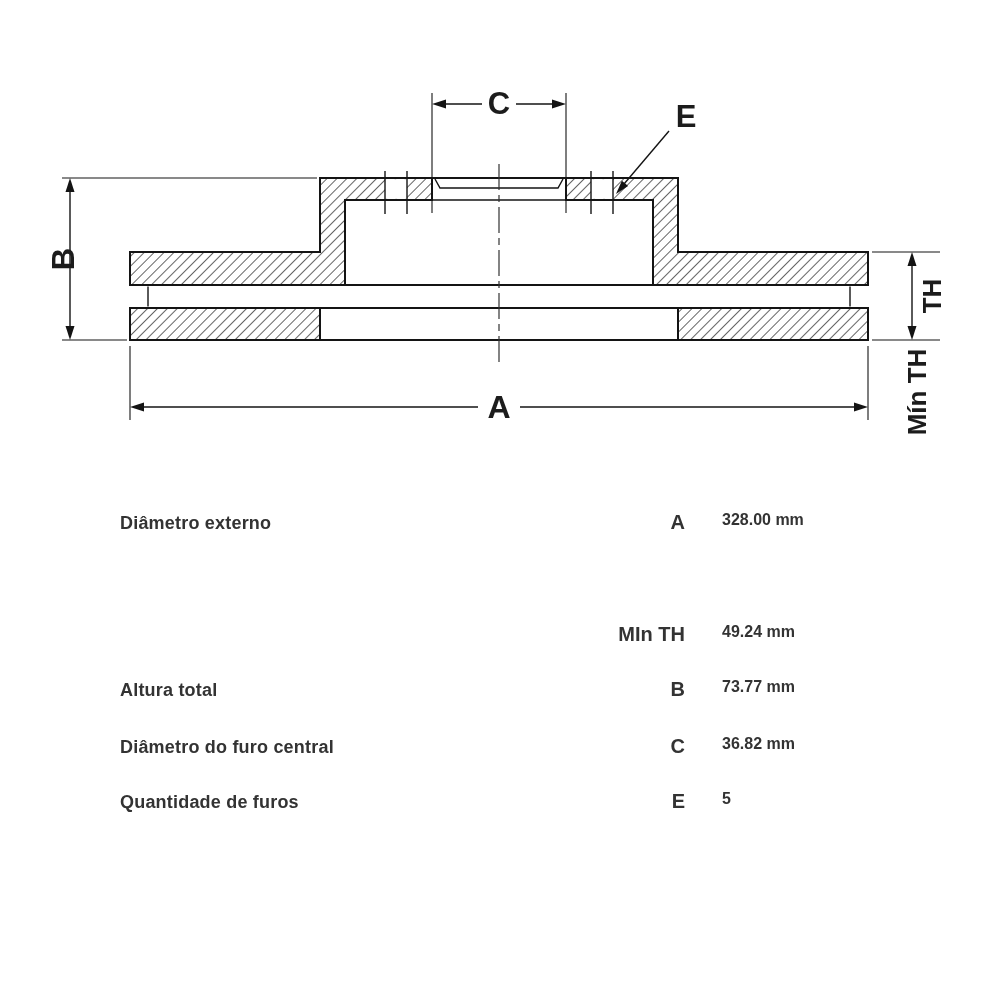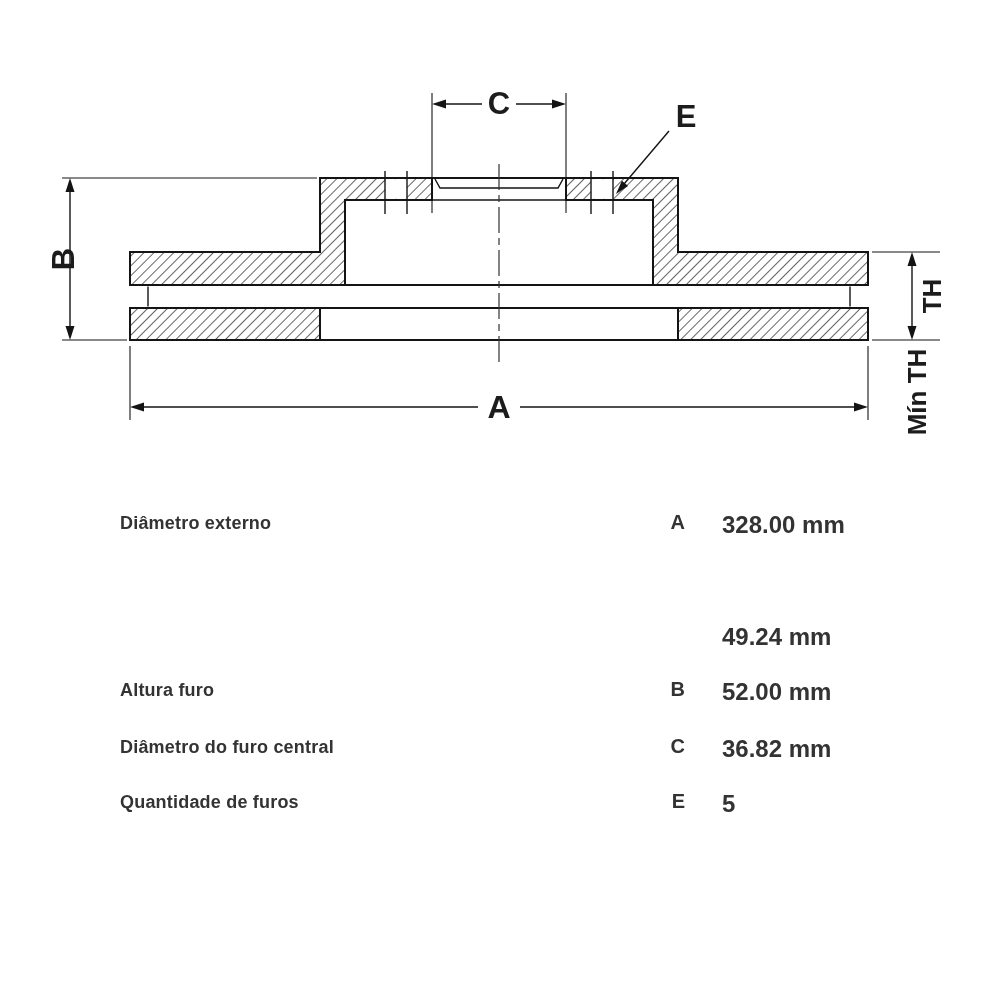--- a/index.html
+++ b/index.html
@@ -5,21 +5,21 @@
   * { margin: 0; padding: 0; box-sizing: border-box; }
   html, body { width: 1000px; height: 1000px; background: #ffffff; }
   body { font-family: "Liberation Sans", sans-serif; }
   .page { position: relative; width: 1000px; height: 1000px; background: #ffffff; overflow: hidden; }
   .diagram { position: absolute; top: 0; left: 0; }
   .diagram text { font-family: "Liberation Sans", sans-serif; font-weight: 700; fill: #1c1c1c; }
   .specs { position: absolute; left: 0; top: 460px; width: 1000px; height: 540px; }
   .spec-row { position: absolute; left: 0; width: 824px; height: 34px; }
   .spec-label { position: absolute; left: 120px; top: 2px; font-size: 18px; font-weight: 700; color: #333333; letter-spacing: 0.2px; white-space: nowrap; }
   .spec-code  { position: absolute; left: 500px; top: 0; width: 185px; text-align: right; font-size: 20px; font-weight: 700; color: #333333; white-space: nowrap; }
-  .spec-value { position: absolute; left: 722px; top: 0; font-size: 24px; font-weight: 700; color: #333333; white-space: nowrap; }
+  .spec-value { position: absolute; left: 722px; top: 0; font-size: 16px; font-weight: 700; color: #333333; white-space: nowrap; }
 </style>
 </head>
 <body>
 
 <div class="page">
 
   <svg class="diagram" width="1000" height="460" viewBox="0 0 1000 460">
     <defs>
       <pattern id="hatch" patternUnits="userSpaceOnUse" width="7" height="7" patternTransform="rotate(45)">
         <rect width="7" height="7" fill="#ffffff"></rect>
@@ -109,27 +109,28 @@
   <div class="specs">
 
     <div class="spec-row" style="top:51px">
       <span class="spec-label">Diâmetro externo</span>
       <span class="spec-code">A</span>
       <span class="spec-value">328.00 mm</span>
     </div>
 
 
     <div class="spec-row" style="top:163px">
+      <span class="spec-code">MIn TH</span>
       <span class="spec-value">49.24 mm</span>
     </div>
 
     <div class="spec-row" style="top:218px">
-      <span class="spec-label">Altura furo</span>
+      <span class="spec-label">Altura total</span>
       <span class="spec-code">B</span>
-      <span class="spec-value">52.00 mm</span>
+      <span class="spec-value">73.77 mm</span>
     </div>
 
     <div class="spec-row" style="top:275px">
       <span class="spec-label">Diâmetro do furo central</span>
       <span class="spec-code">C</span>
       <span class="spec-value">36.82 mm</span>
     </div>
 
     <div class="spec-row" style="top:330px">
       <span class="spec-label">Quantidade de furos</span>

